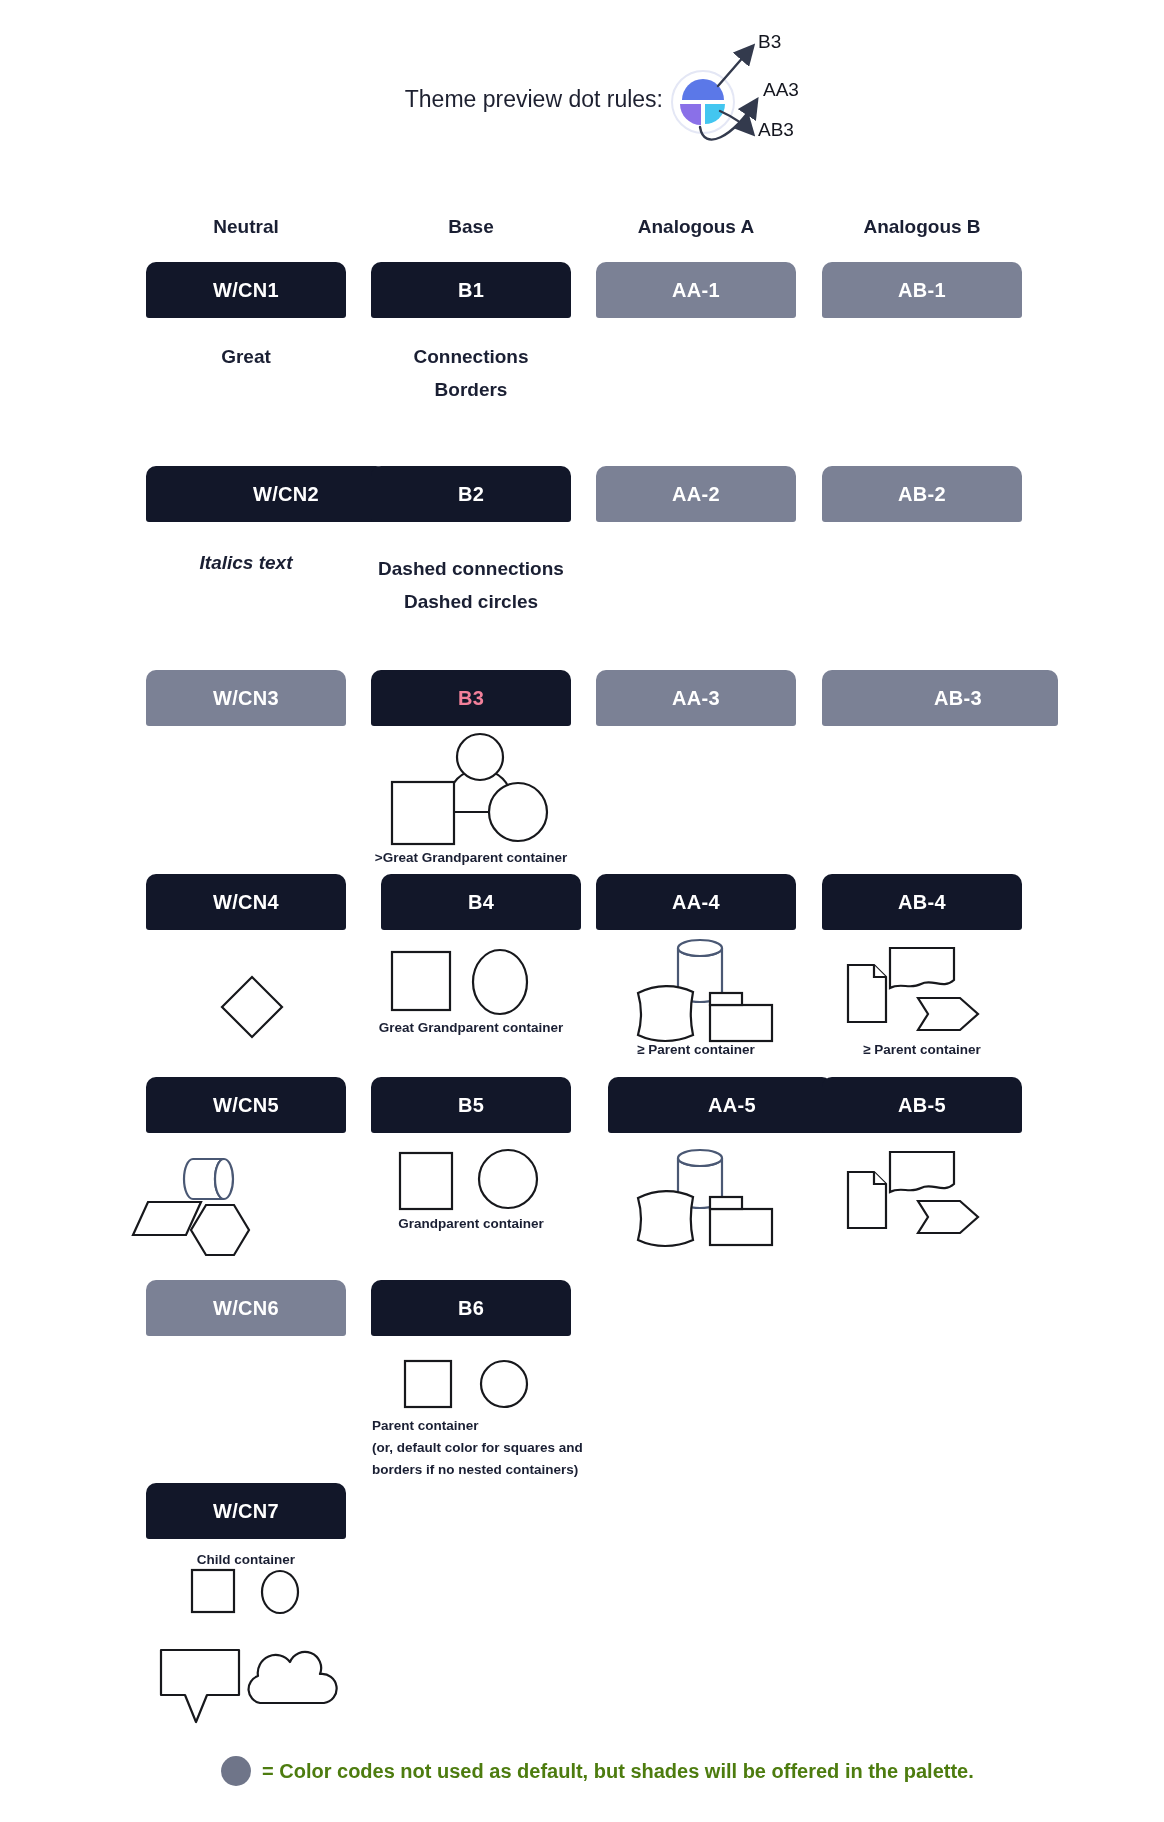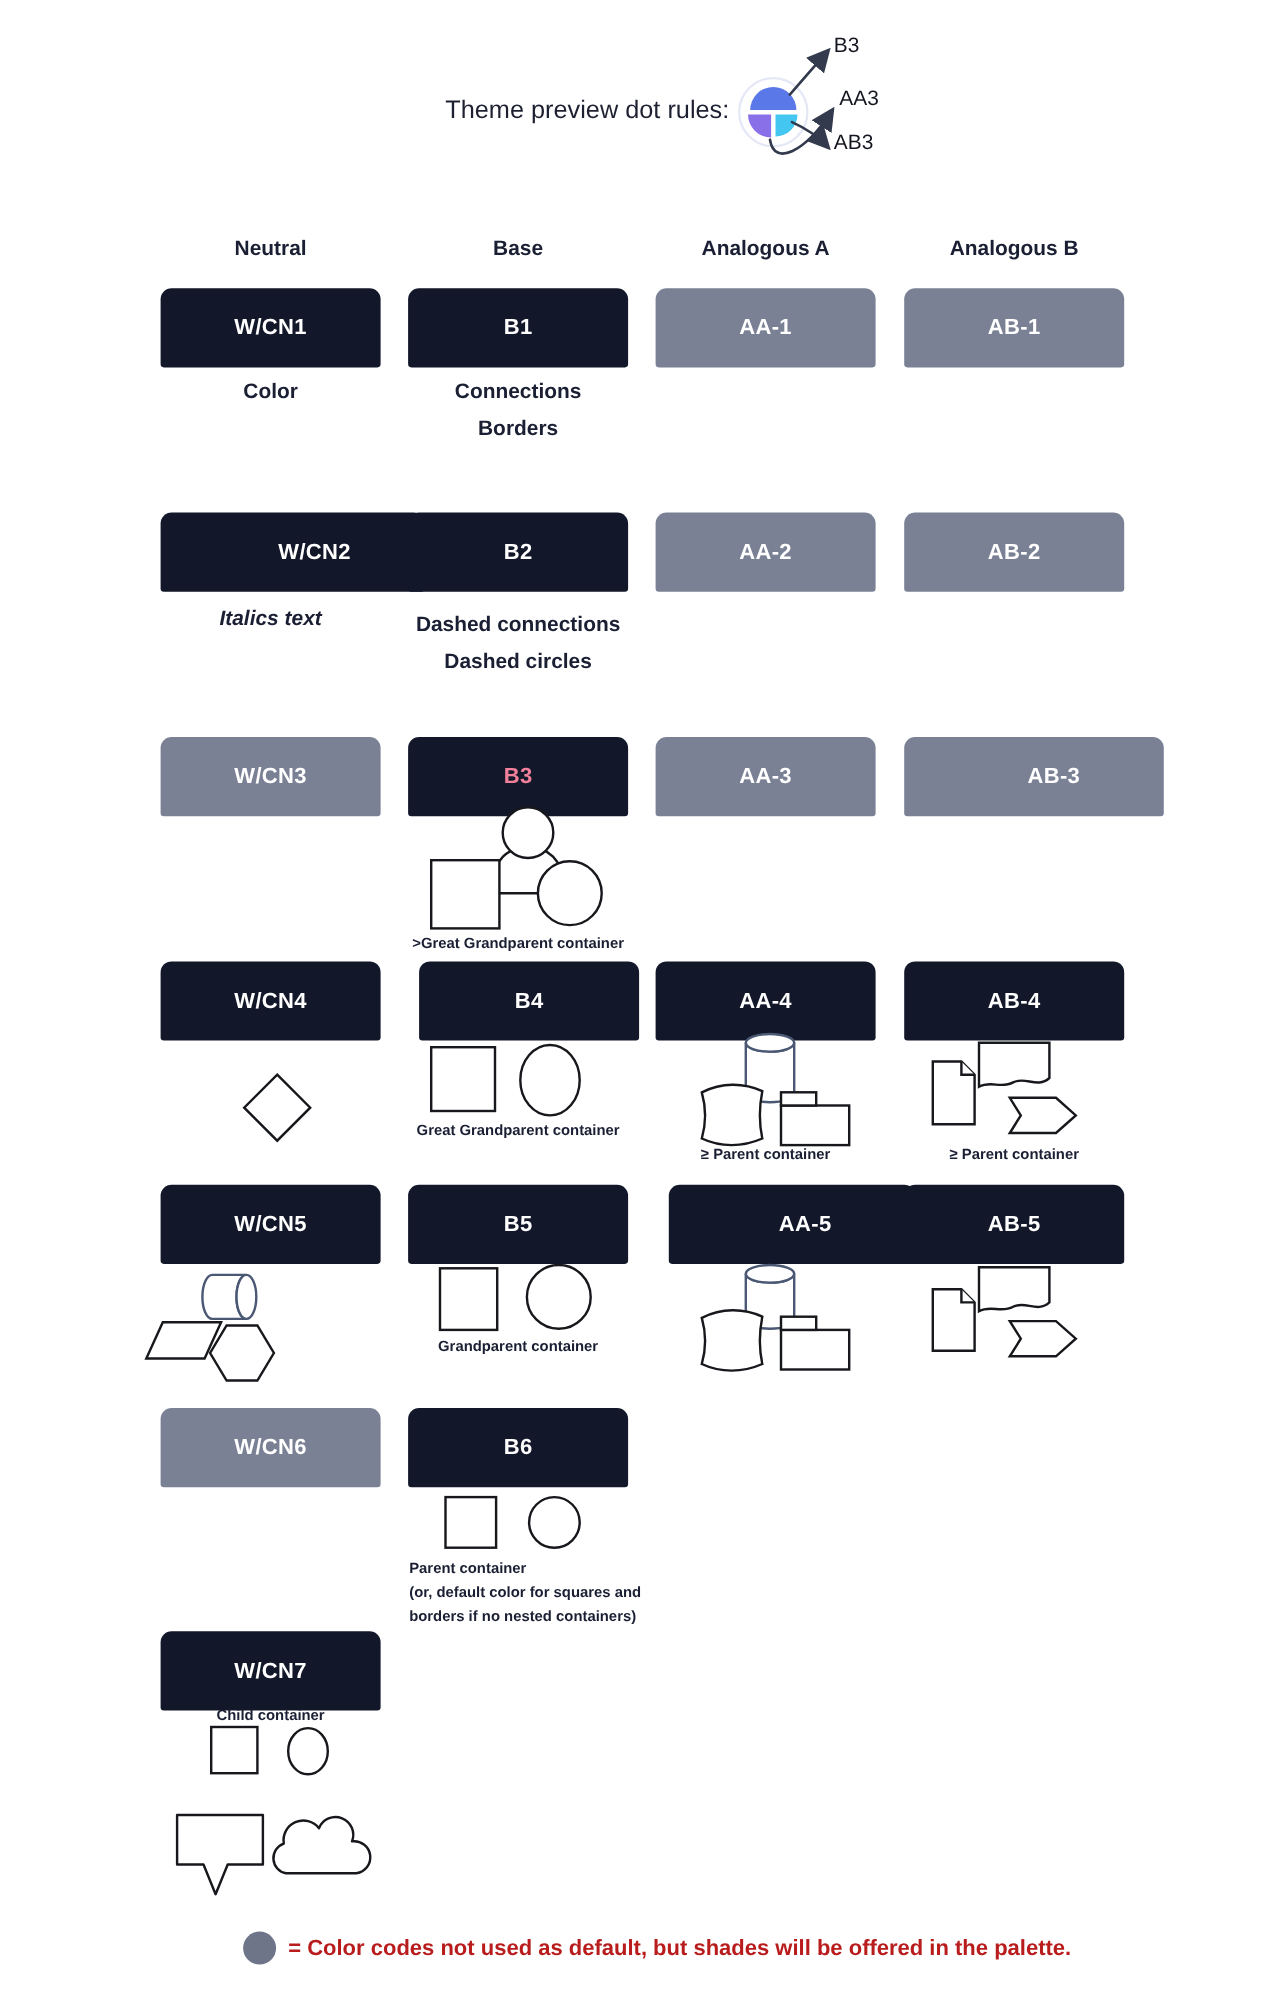--- a/index.html
+++ b/index.html
@@ -5,34 +5,34 @@
   html,body{margin:0;padding:0;background:#ffffff;}
   .stage{
     position:relative;width:1164px;height:1822px;background:#ffffff;overflow:hidden;
     font-family:"Liberation Sans","DejaVu Sans",sans-serif;color:#1a1d2e;
   }
   .abs{position:absolute;}
   .title{font-size:23px;font-weight:500;color:#1d2030;text-align:right;}
   .dot-label{font-size:19px;color:#14161f;}
   .col-header{width:200px;text-align:center;font-size:19px;font-weight:bold;color:#1a1f33;}
   .sw{
-    width:200px;height:72px;border-radius:10px 10px 3px 3px;
+    width:200px;height:56px;border-radius:10px 10px 3px 3px;
     display:flex;align-items:center;justify-content:center;
     font-size:20px;font-weight:bold;color:#ffffff;letter-spacing:.3px;
   }
   .sw.dark{background:#121729;}
   .sw.gray{background:#7b8195;}
   .sw .pink{color:#f2809a;}
   .cap{font-size:19px;font-weight:bold;color:#1a1f33;}
   .cap.center{width:200px;text-align:center;}
   .cap.italic{font-style:italic;}
   .smallcap{font-size:13.5px;font-weight:bold;color:#1a1f33;}
   .smallcap.center{text-align:center;}
   .footer-dot{width:30px;height:30px;border-radius:50%;background:#6f7589;}
-  .footer-text{font-size:20px;font-weight:bold;color:#b91c1c;}
+  .footer-text{font-size:20px;font-weight:bold;color:#4d7c0f;}
   svg .ink{stroke:#17181c;stroke-width:2.2;fill:#ffffff;}
   svg .cyl{stroke:#4a5874;stroke-width:2.2;fill:#ffffff;}
   svg .arrow{stroke:#333a4d;stroke-width:2.4;fill:none;stroke-linecap:round;}
 </style>
 </head>
 <body>
 
 <div class="stage">
 
   <div class="abs title" style="left:300px;top:86px;width:363px;">Theme preview dot rules:</div>
@@ -65,21 +65,21 @@
     </div>
   <div class="abs sw dark" style="left:371px;top:262px;">
       <span>B1</span>
     </div>
   <div class="abs sw gray" style="left:596px;top:262px;">
       <span>AA-1</span>
     </div>
   <div class="abs sw gray" style="left:822px;top:262px;">
       <span>AB-1</span>
     </div>
-  <div class="abs cap center" style="left:146px;top:346px;">Color</div>
+  <div class="abs cap center" style="left:146px;top:346px;">Great</div>
   <div class="abs cap center" style="left:371px;top:346px;">Connections</div>
   <div class="abs cap center" style="left:371px;top:379px;">Borders</div>
 
   <div class="abs sw dark" style="left:146px;top:466px;padding-left:40px;">
       <span>W/CN2</span>
     </div>
   <div class="abs sw dark" style="left:371px;top:466px;">
       <span>B2</span>
     </div>
   <div class="abs sw gray" style="left:596px;top:466px;">

